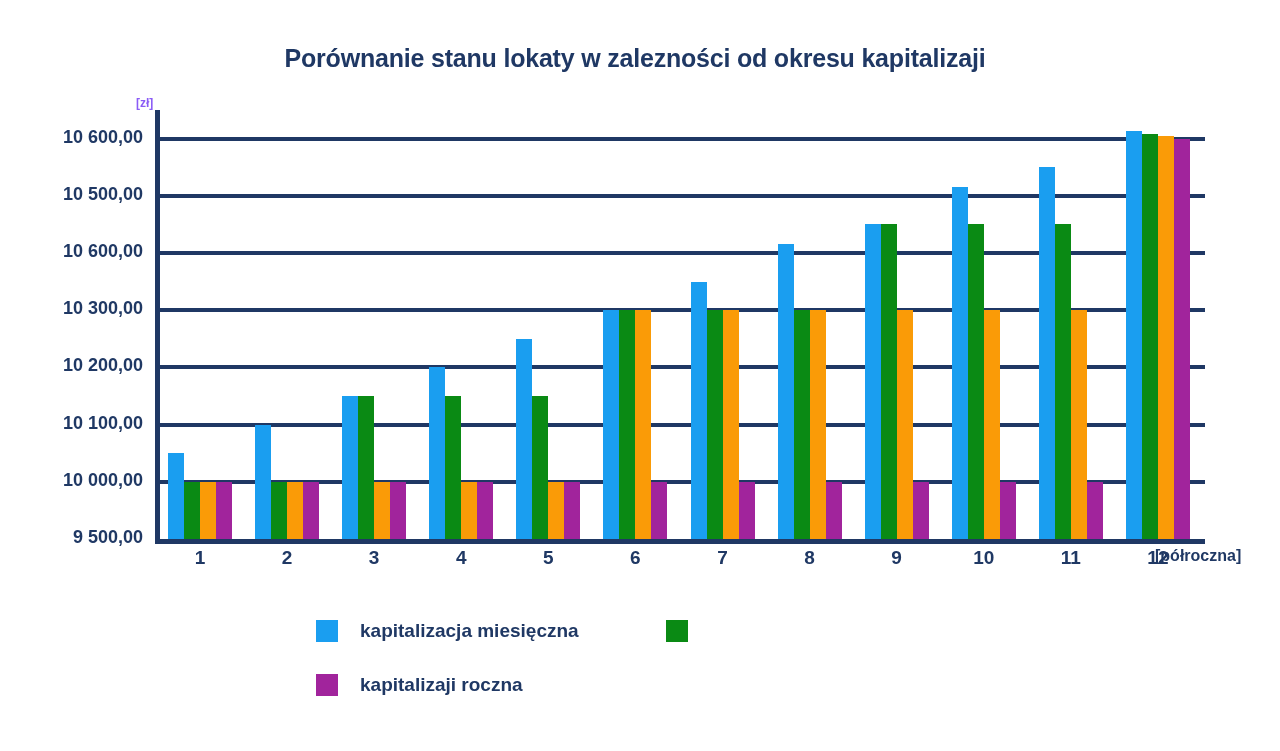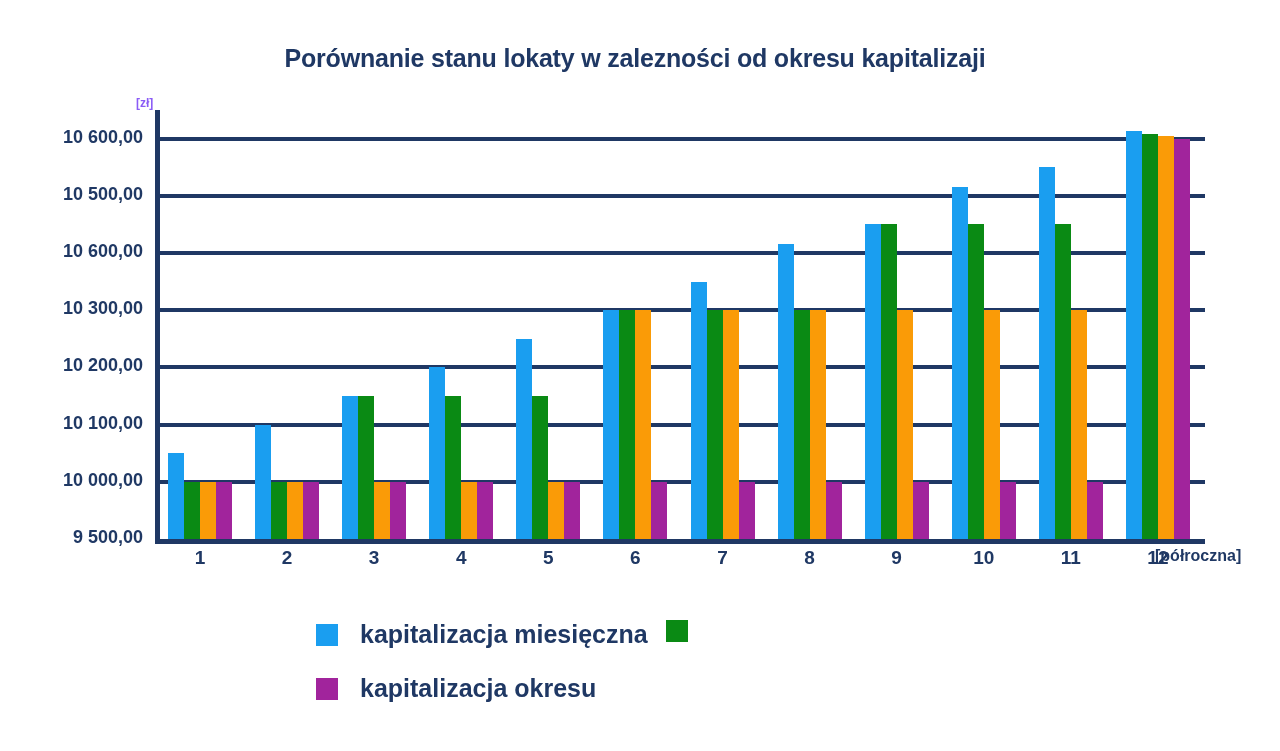--- a/index.html
+++ b/index.html
@@ -130,21 +130,21 @@
     display: flex;
     align-items: center;
     width: 358px;
   }
   .legend-swatch {
     width: 22px; height: 22px;
     flex: 0 0 22px;
     margin-right: 22px;
   }
   .legend-label {
-    font-size: 25px;
+    font-size: 19px;
     font-weight: bold;
     color: #1f3864;
     white-space: nowrap;
   }
 </style>
 </head>
 <body>
 
 <div id="root">
 
@@ -273,18 +273,18 @@
           <span class="legend-swatch" style="background: rgb(26, 158, 240);"></span>
           <span class="legend-label">kapitalizacja miesięczna</span>
         </div>
         <div class="legend-item">
           <span class="legend-swatch" style="background: rgb(10, 138, 20);"></span>
         </div>
       </div>
       <div class="legend-row">
         <div class="legend-item">
           <span class="legend-swatch" style="background: rgb(161, 36, 156);"></span>
-          <span class="legend-label">kapitalizacja okresu</span>
+          <span class="legend-label">kapitalizaji roczna</span>
         </div>
       </div>
     </div>
 
 </div>
 
 </body></html>

